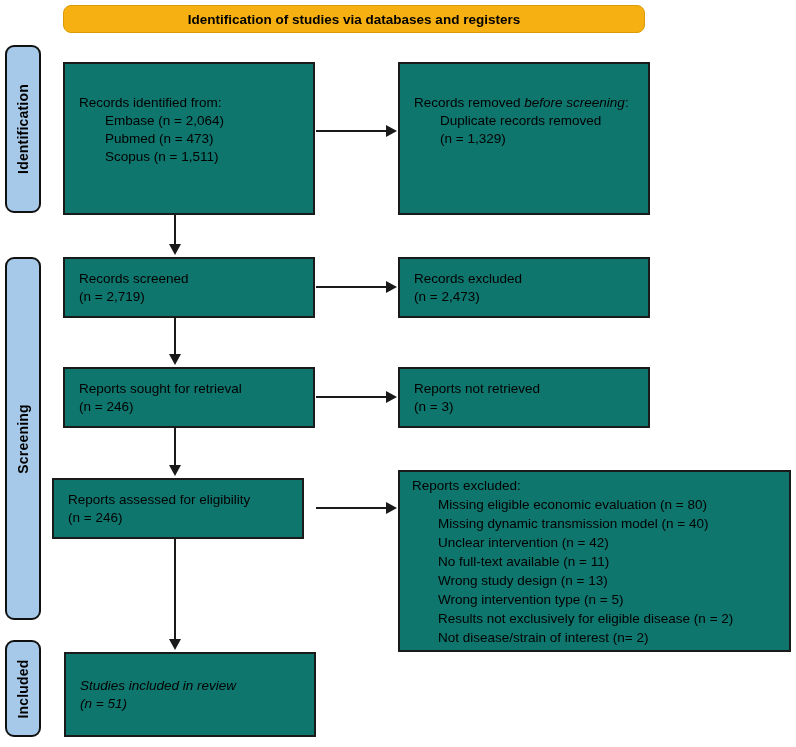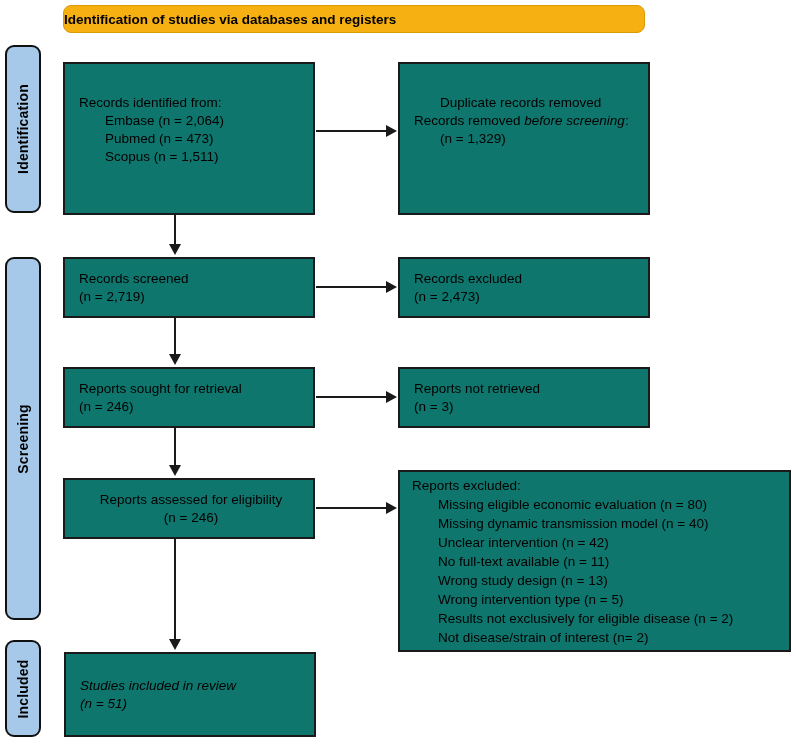--- a/index.html
+++ b/index.html
@@ -3,21 +3,21 @@
 <meta charset="utf-8">
 <style>
   html,body{margin:0;padding:0;background:#ffffff;}
   .canvas{
     position:relative;width:796px;height:747px;background:#ffffff;overflow:hidden;
     font-family:"Liberation Sans",sans-serif;color:#000;
   }
   .banner{
     position:absolute;left:63px;top:5px;width:582px;height:28px;box-sizing:border-box;
     background:var(--banner-fill,#F7B011);border:1px solid var(--banner-border,#D99B05);
-    border-radius:8px;display:flex;align-items:center;
+    border-radius:8px;display:flex;align-items:center;justify-content:center;
     font-weight:bold;font-size:13.5px;
   }
   .stage{
     position:absolute;left:5px;width:36px;box-sizing:border-box;
     background:var(--stage-fill,#A6C9E9);border:2px solid #111;border-radius:9px;
     display:flex;align-items:center;justify-content:center;
   }
   .stage span{
     transform:rotate(-90deg);white-space:nowrap;font-weight:bold;font-size:14px;letter-spacing:.2px;
   }
@@ -58,24 +58,24 @@
   </div>
 
   <div class="box toppad" style="left:63px;top:62px;width:252px;height:153px;">
     <div class="line">Records identified from:</div>
     <div class="line indent">Embase (n = 2,064)</div>
     <div class="line indent">Pubmed (n = 473)</div>
     <div class="line indent">Scopus (n = 1,511)</div>
   </div>
 
   <div class="box toppad" style="left:398px;top:62px;width:252px;height:153px;">
-    <div class="line indent">Duplicate records removed</div>
     <div class="line">
       <span>Records removed </span><i>before screening</i><span>:</span>
     </div>
+    <div class="line indent">Duplicate records removed</div>
     <div class="line indent">(n = 1,329)</div>
   </div>
 
   <div class="box centered" style="left:63px;top:257px;width:252px;height:61px;">
     <div class="line">Records screened</div>
     <div class="line">(n = 2,719)</div>
   </div>
   <div class="box centered" style="left:398px;top:257px;width:252px;height:61px;">
     <div class="line">Records excluded</div>
     <div class="line">(n = 2,473)</div>
@@ -83,21 +83,21 @@
 
   <div class="box centered" style="left:63px;top:367px;width:252px;height:61px;">
     <div class="line">Reports sought for retrieval</div>
     <div class="line">(n = 246)</div>
   </div>
   <div class="box centered" style="left:398px;top:367px;width:252px;height:61px;">
     <div class="line">Reports not retrieved</div>
     <div class="line">(n = 3)</div>
   </div>
 
-  <div class="box centered" style="left:63px;top:478px;width:252px;height:61px;align-items:center;">
+  <div class="box centered" style="left:52px;top:478px;width:252px;height:61px;">
     <div class="line">Reports assessed for eligibility</div>
     <div class="line">(n = 246)</div>
   </div>
   <div class="box bigbox" style="left:398px;top:470px;width:393px;height:182px;">
     <div class="line">Reports excluded:</div>
     <div class="line indent">Missing eligible economic evaluation (n = 80)</div>
     <div class="line indent">Missing dynamic transmission model (n = 40)</div>
     <div class="line indent">Unclear intervention (n = 42)</div>
     <div class="line indent">No full-text available (n = 11)</div>
     <div class="line indent">Wrong study design (n = 13)</div>

